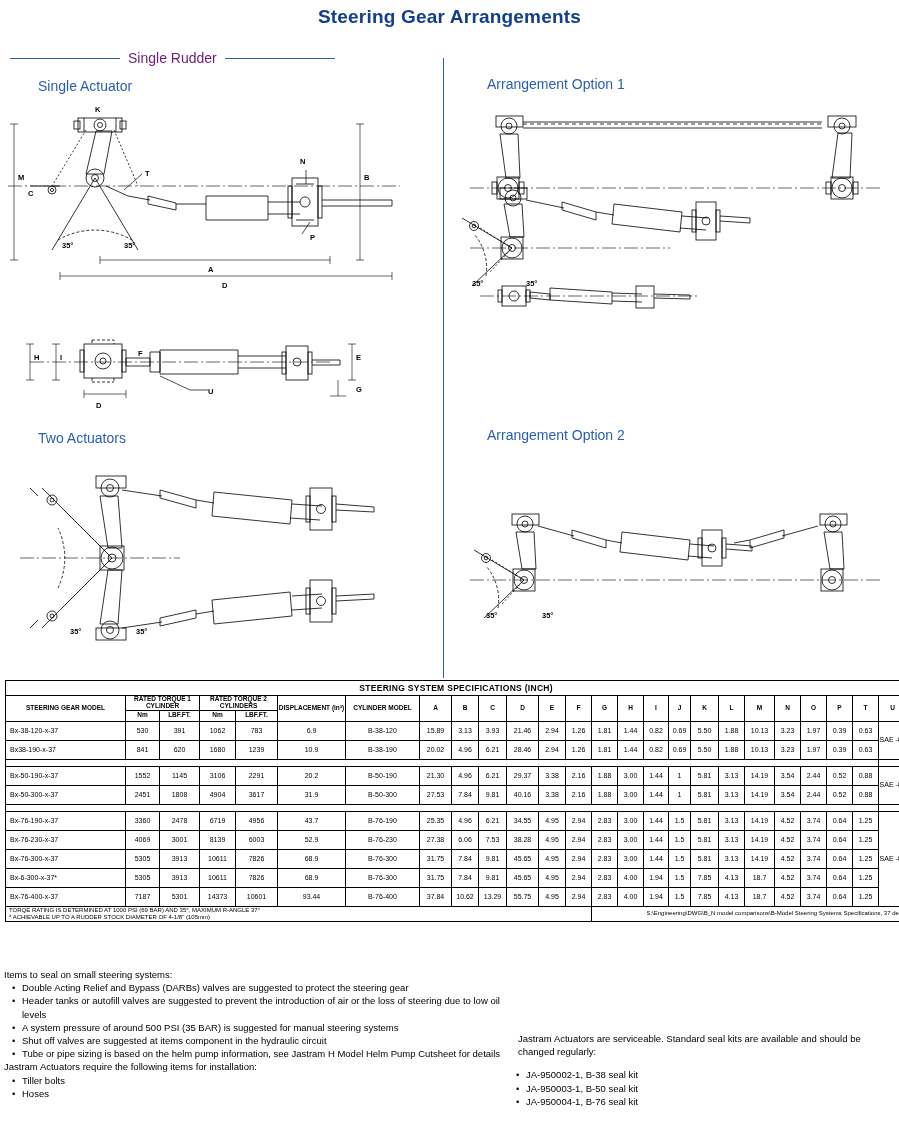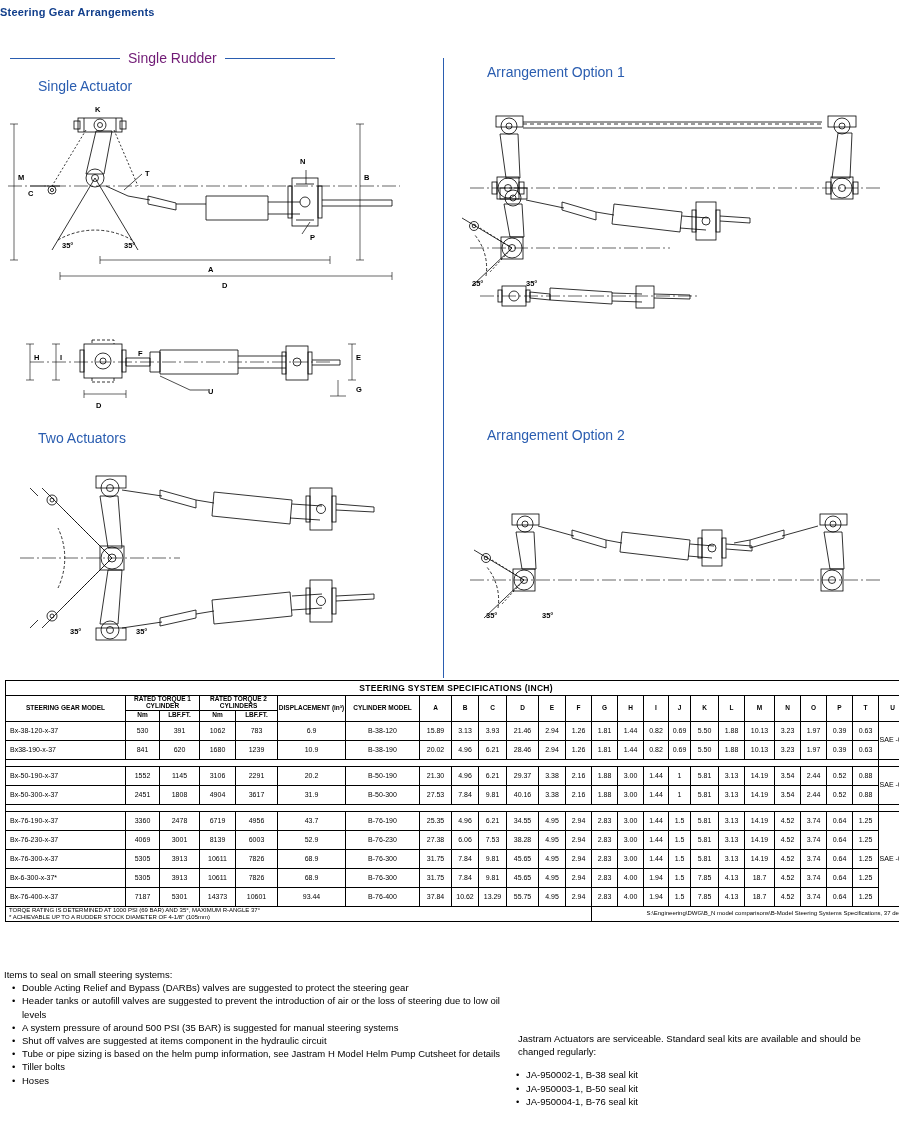--- a/index.html
+++ b/index.html
@@ -1,22 +1,22 @@
 <!DOCTYPE html>
 <html><head>
 <meta charset="utf-8">
 <style>
   html,body{margin:0;padding:0;background:#ffffff;}
   body{width:899px;height:1127px;font-family:"Liberation Sans",sans-serif;color:#111;position:relative;overflow:hidden;}
   .page{position:relative;width:899px;height:1127px;}
 
   
   .doc-title{
-    position:absolute;top:6px;left:0;width:899px;text-align:left;
-    font-size:11px;font-weight:bold;color:#123f8c;letter-spacing:.2px;
+    position:absolute;top:6px;left:0;width:899px;text-align:center;
+    font-size:19px;font-weight:bold;color:#123f8c;letter-spacing:.2px;
   }
 
   
   .sec-head{position:absolute;display:flex;align-items:center;gap:8px;}
   .sec-head .rule{height:1px;background:#2a5db0;flex:0 0 auto;}
   .sec-head .txt{font-size:14px;color:#701a75;white-space:nowrap;}
 
   .sub-head{position:absolute;font-size:14px;color:#2a5db0;}
 
   .vrule{position:absolute;background:#2a5db0;width:1px;}
@@ -69,21 +69,21 @@
     <div class="rule" style="width:110px;"></div>
     <div class="txt">Single Rudder</div>
     <div class="rule" style="width:110px;"></div>
   </div>
 
 
   <div class="vrule" style="left:443px;top:58px;height:620px;"></div>
 
   <div class="sub-head" style="left:38px;top:78px;">Single Actuator</div>
   <div class="sub-head" style="left:38px;top:430px;">Two Actuators</div>
-  <div class="sub-head" style="left:487px;top:64px;">Arrangement Option 1</div>
+  <div class="sub-head" style="left:487px;top:76px;">Arrangement Option 1</div>
   <div class="sub-head" style="left:487px;top:427px;">Arrangement Option 2</div>
 
   <div class="draw" style="left:0px;top:100px;">
   <svg width="440" height="200" viewBox="0 0 440 200">
     <g stroke="#000" fill="none" stroke-width="0.8">
 
       <path d="M8 86 L 400 86" stroke-dasharray="14,3,2,3" stroke-width="0.6"></path>
 
       <rect x="78" y="18" width="44" height="14"></rect>
       <rect x="74" y="21" width="6" height="8"></rect>
@@ -700,20 +700,21 @@
 
   <div class="notes">
     <p class="lead">Items to seal on small steering systems:</p>
     <ul>
       <li>Double Acting Relief and Bypass (DARBs) valves are suggested to protect the steering gear</li>
       <li>Header tanks or autofill valves are suggested to prevent the introduction of air or the loss of steering due to low oil levels</li>
       <li>A system pressure of around 500 PSI (35 BAR) is suggested for manual steering systems</li>
       <li>Shut off valves are suggested at items component in the hydraulic circuit</li>
       <li>Tube or pipe sizing is based on the helm pump information, see Jastram H Model Helm Pump Cutsheet for details</li>
     </ul>
+    <p class="lead">Jastram Actuators require the following items for installation:</p>
     <ul>
       <li>Tiller bolts</li>
       <li>Hoses</li>
     </ul>
   </div>
 
   <div class="notes-right">
     <p style="margin:10px;">Jastram Actuators are serviceable.  Standard seal kits are available and should be changed regularly:</p>
     <ul>
       <li>JA-950002-1, B-38 seal kit</li>

